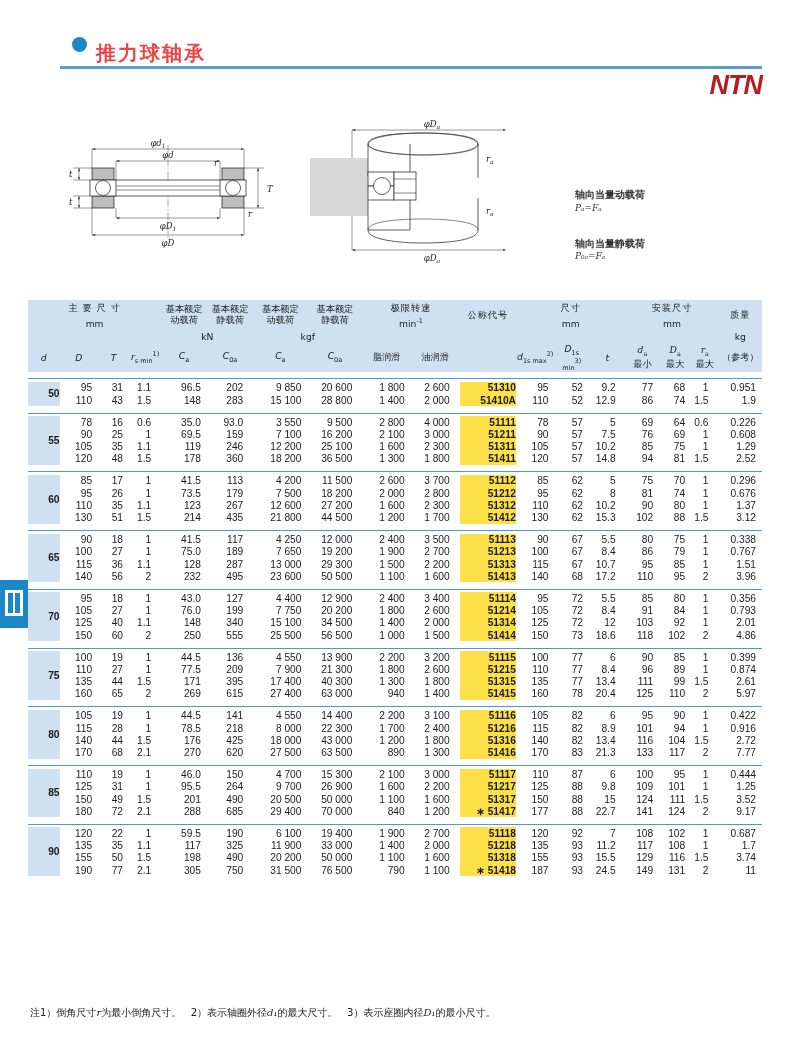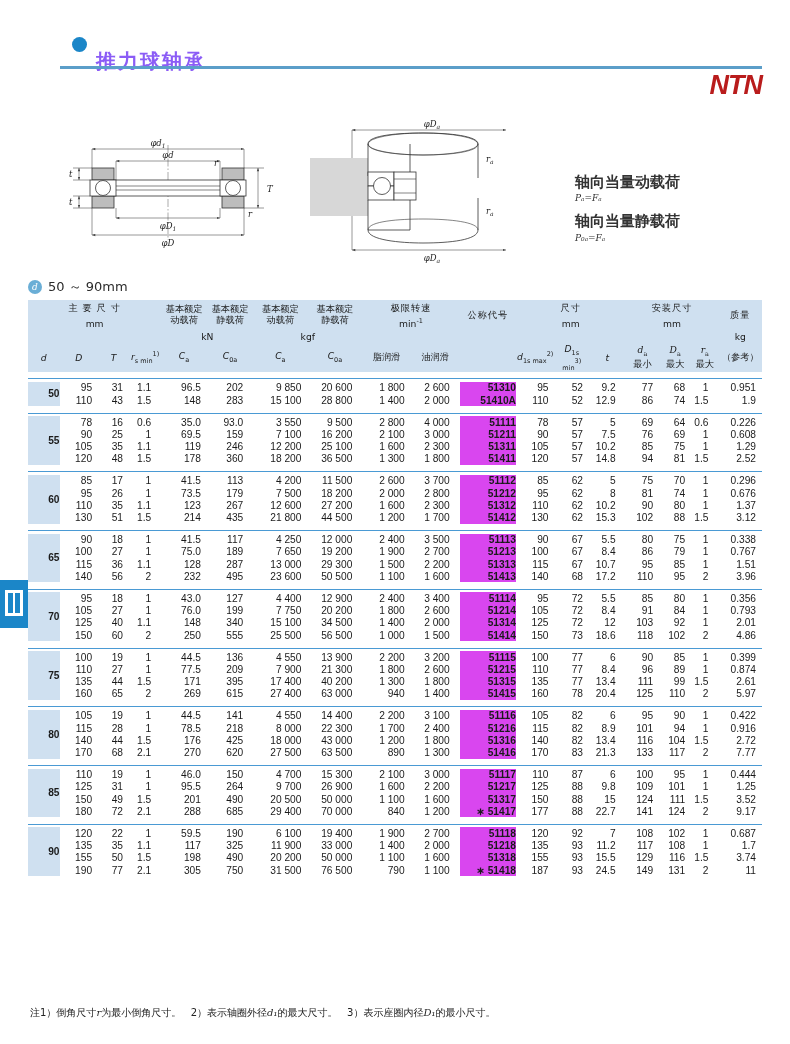--- a/index.html
+++ b/index.html
@@ -12,38 +12,38 @@
   }
   .page{position:relative;width:790px;height:1044px;background:#fff;}
 
   
   .hdr{position:absolute;left:60px;top:28px;right:28px;height:58px;}
   .hdr-bullet{
     position:absolute;left:12px;top:9px;width:15px;height:15px;
     border-radius:50%;background:#1b86c8;
   }
   .hdr-title{
-    position:absolute;left:36px;top:20px;
-    font-size:20px;font-weight:bold;letter-spacing:2px;color:#8b5cf6;
+    position:absolute;left:36px;top:12px;
+    font-size:20px;font-weight:bold;letter-spacing:2px;color:#ef4444;
     font-family:"DejaVu Sans",sans-serif;
   }
   .hdr-rule{
     position:absolute;left:0;top:38px;right:0;height:3px;background:#5b9ec9;
   }
   .hdr-logo{
     position:absolute;right:0;top:42px;
     font-size:27px;font-weight:bold;font-style:italic;
     letter-spacing:-1px;color:#b91c1c;
     font-family:"Liberation Sans",sans-serif;
   }
 
   
   .diagram{position:absolute;left:60px;top:100px;width:700px;height:165px;}
   .note-block{position:absolute;left:515px;top:72px;line-height:1.35;}
-  .note-line1{font-size:15px;font-weight:bold;color:#333;font-family:"DejaVu Sans",sans-serif;}
+  .note-line1{font-size:10px;font-weight:bold;color:#333;font-family:"DejaVu Sans",sans-serif;margin-top:16px;}
   .note-line2{font-size:9px;font-style:italic;color:#333;font-family:"DejaVu Serif",serif;}
   .note-gap{height:7px;}
 
   
   .dbar{position:absolute;left:28px;top:278px;width:734px;height:18px;}
   .dbar-badge{
     display:inline-block;width:14px;height:14px;border-radius:50%;
     background:#6aaed6;color:#fff;text-align:center;line-height:14px;
     font-size:9px;font-style:italic;font-family:"DejaVu Serif",serif;
     vertical-align:middle;
@@ -72,21 +72,21 @@
     font-size:10.2px;text-align:right;padding:0.6px 0;
     font-family:"Liberation Sans",sans-serif;color:#1a1a1a;
     white-space:nowrap;
   }
   td.c-d{
     background:#cfe0f0;text-align:center;vertical-align:middle;
     font-size:14px;font-weight:bold;width:36px;
   }
   td.c-blue{color:#2d8fd0;}
   td.c-code{
-    background:#d946ef;text-align:center;font-weight:bold;font-size:10.5px;
+    background:#fde047;text-align:center;font-weight:bold;font-size:10.5px;
   }
 
   .pad-r6{padding-right:6px !important;}
   .pad-r10{padding-right:10px !important;}
 
   
   .foot{
     position:absolute;left:30px;top:1005px;width:740px;
     font-size:10px;line-height:1.55;color:#222;
     font-family:"DejaVu Sans",sans-serif;
@@ -241,23 +241,20 @@
 
     <div class="note-block">
       <div class="note-line1">轴向当量动载荷</div>
       <div class="note-line2">Pₐ=Fₐ</div>
       <div class="note-gap"></div>
       <div class="note-line1">轴向当量静载荷</div>
       <div class="note-line2">P₀ₐ=Fₐ</div>
     </div>
   </div>
 
-  <div class="dbar">
-    <span class="dbar-badge">d</span><span class="dbar-text">50 ～ 90mm</span>
-  </div>
 
   <table class="tbl">
     <colgroup>
       <col style="width:36px">
         <col style="width:42px">
         <col style="width:34px">
       <col style="width:34px">
         <col style="width:50px">
         <col style="width:50px">
       <col style="width:58px">
@@ -748,21 +745,21 @@
           <td class="pad-r10">1</td>
           <td class="pad-r6">0.874</td>
         </tr>
         <tr class="datarow">
           <td class="pad-r6">135</td>
           <td class="pad-r6">44</td>
           <td class="pad-r10">1.5</td>
           <td class="pad-r6">171</td>
           <td class="pad-r10">395</td>
           <td class="c-blue pad-r6">17 400</td>
-          <td class="c-blue pad-r10">40 200</td>
+          <td class="c-blue pad-r10">40 300</td>
           <td class="pad-r6">1 300</td>
           <td class="pad-r10">1 800</td>
           <td class="c-code">51315</td>
           <td class="pad-r6">135</td>
           <td class="pad-r6">77</td>
           <td class="pad-r10">13.4</td>
           <td class="pad-r6">111</td>
           <td class="pad-r6">99</td>
           <td class="pad-r10">1.5</td>
           <td class="pad-r6">2.61</td>

